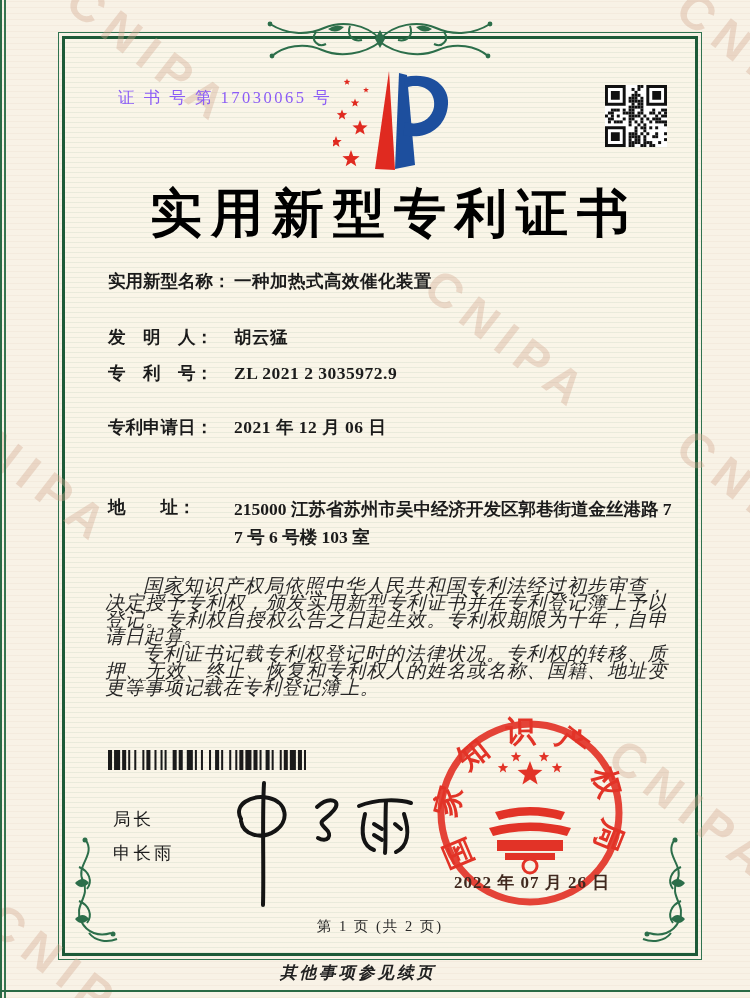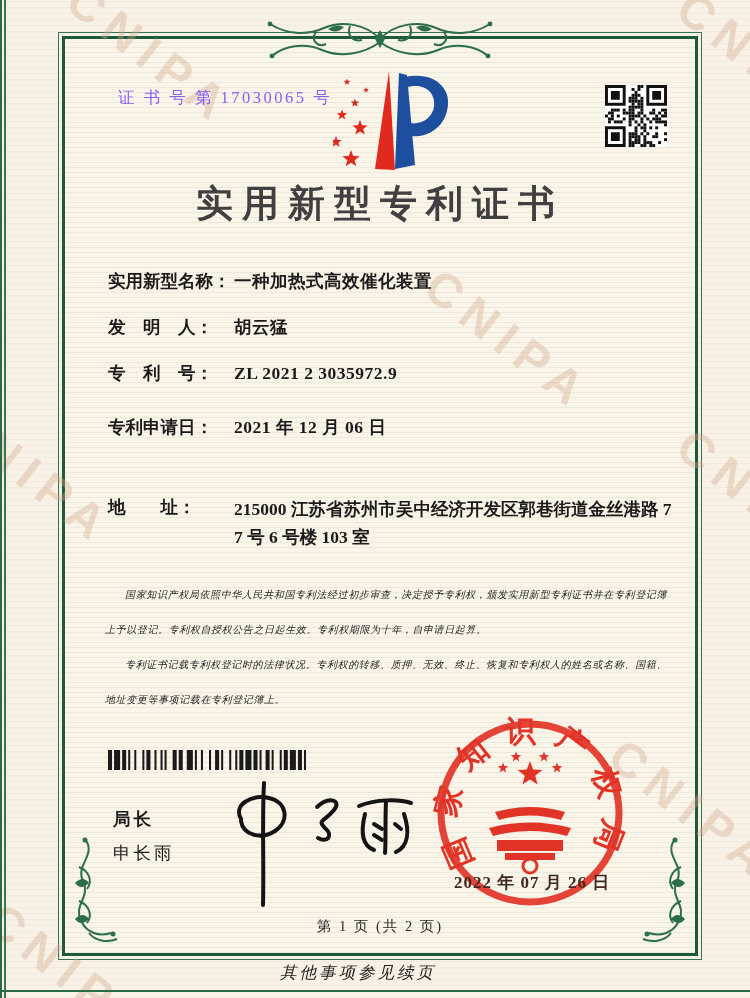--- a/index.html
+++ b/index.html
@@ -35,55 +35,55 @@
     font-weight:700;font-size:48px;letter-spacing:10px;
     color:rgba(209,168,144,0.38);
     transform:rotate(38deg);transform-origin:left top;
   }
 
   .cert-number{left:33px;top:48px;font-size:16.5px;letter-spacing:2.5px;color:#8b5cf6;margin-left:20px;}
   .logo{left:268px;top:26px;width:122px;height:114px;}
   .qr{left:540px;top:46px;width:62px;height:62px;}
   .title{
     left:0;top:140px;width:100%;text-align:center;
-    font-size:37px;font-weight:700;letter-spacing:9px;color:#404040;
+    font-size:52px;font-weight:700;letter-spacing:9px;color:#000000;padding-left:14px;
   }
 
   .row{left:43px;font-size:17.5px;font-weight:600;white-space:nowrap;color:#1b1b1b;}
   .flabel{display:inline-block;width:126px;}
   .fvalue{letter-spacing:0.5px;}
-  .row-name{top:230px;}   .row-inventor{top:276px;} .row-patno{top:322px;}
+  .row-name{top:230px;}   .row-inventor{top:286px;} .row-patno{top:322px;}
   .row-filing{top:376px;} .row-patentee{top:414px;}
   .row-address{top:456px;white-space:normal;}
   .row-address .addr-val{display:inline-block;vertical-align:top;width:440px;line-height:28px;}
   .row-grant{top:507px;}
   .flabel2{margin-left:42px;}
 
   .paras{
     left:40px;top:538px;width:562px;text-align:justify;
-    font-size:10px;line-height:35px;font-style:italic;color:#262626;
+    font-size:19px;line-height:17px;font-style:italic;color:#262626;
   }
   .paras p{margin:0;text-indent:2em;letter-spacing:0.6px;}
 
   .barcode{left:43px;top:711px;width:198px;height:20px;}
-  .officer-title{left:48px;top:768px;font-size:17.5px;letter-spacing:3px;font-weight:700;font-family:"Liberation Sans","DejaVu Sans",sans-serif;}
+  .officer-title{left:48px;top:768px;font-size:17.5px;letter-spacing:3px;font-weight:400;font-family:"Liberation Sans","DejaVu Sans",sans-serif;}
   .officer-name{left:48px;top:802px;font-size:17.5px;letter-spacing:3px;font-weight:400;font-family:"Liberation Sans","DejaVu Sans",sans-serif;}
   .signature{left:148px;top:736px;width:224px;height:142px;}
 
   .seal{left:368px;top:677px;width:194px;height:194px;z-index:4;}
   .seal-text{font-size:30px;font-weight:700;letter-spacing:17px;fill:#e23327;font-family:"Liberation Serif",serif;}
   .seal-date{
     left:382px;top:832px;width:170px;text-align:center;z-index:5;
     font-size:17px;font-weight:700;letter-spacing:1px;color:#40291f;
   }
   .page-info{left:0;top:878px;width:100%;text-align:center;font-size:14.5px;letter-spacing:2px;color:#2a2a2a;}
 
   .continuation-note{
     position:absolute;left:0;top:962px;width:716px;text-align:center;z-index:4;
-    font-size:16.5px;font-style:italic;font-weight:400;letter-spacing:3px;color:#222;
+    font-size:16.5px;font-style:italic;font-weight:700;letter-spacing:3px;color:#222;
   }
 
   .ornament-top{left:193px;top:-33px;width:244px;height:66px;}
   .corner-ornament{width:54px;height:112px;bottom:4px;}
   .corner-left{left:4px;}
   .corner-right{right:4px;transform:scaleX(-1);}
 </style>
 </head>
 <body>
 

